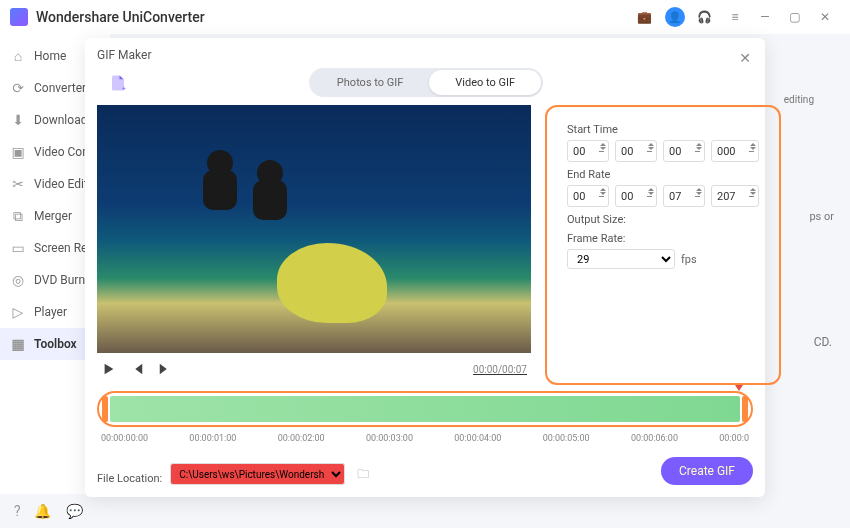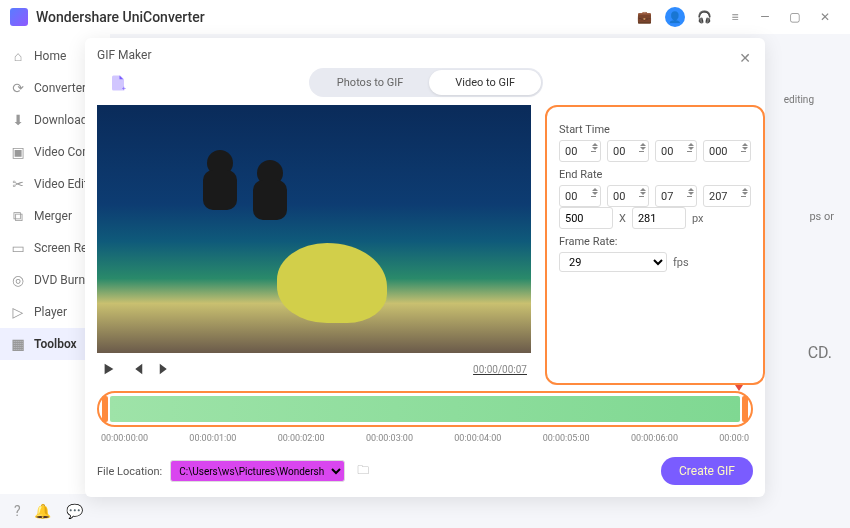--- a/index.html
+++ b/index.html
@@ -32,50 +32,50 @@
   .diver{position:absolute;width:50px;height:70px;top:45px;left:100px;}
   .diver:before,.diver:after{content:"";position:absolute;background:#1a1a1a;border-radius:50%;}
   .diver:before{width:26px;height:26px;top:0;left:10px;}
   .diver:after{width:34px;height:40px;top:20px;left:6px;border-radius:10px;}
   .diver2{left:150px;top:55px;}
   .coral{position:absolute;bottom:30px;left:180px;width:110px;height:80px;background:#d2cf4a;border-radius:50% 60% 40% 50%;filter:blur(0.5px);}
   .controls{display:flex;align-items:center;gap:12px;padding:8px 4px;}
   .ctrl-btn{width:16px;height:16px;cursor:pointer;color:#555;display:flex;align-items:center;justify-content:center;}
   .ctrl-btn svg{width:14px;height:14px;}
   .time-disp{margin-left:auto;font-size:10px;color:#888;}
-  .settings{flex:1;border:2px solid #ff8a3d;border-radius:12px;padding:10px 12px;}
+  .settings{flex:1;border:2px solid #ff8a3d;border-radius:12px;padding:10px 20px;}
   .lbl{font-size:11px;color:#555;margin:6px 0 4px;}
   .time-row{display:flex;gap:6px;align-items:center;}
   .spin{width:42px;height:22px;border:1px solid #ddd;border-radius:3px;display:flex;align-items:center;padding:0 5px;font-size:11px;position:relative;background:#fff;}
   .spin.wide{width:48px;}
   .spin:after{content:"";position:absolute;right:3px;top:3px;width:7px;height:14px;background:linear-gradient(#888,#888) center/5px 1px no-repeat;}
   .spin .arrows{position:absolute;right:2px;top:2px;display:flex;flex-direction:column;gap:1px;}
   .spin .arrows span{width:0;height:0;border-left:3px solid transparent;border-right:3px solid transparent;}
   .spin .arrows .up{border-bottom:3px solid #888;}
   .spin .arrows .dn{border-top:3px solid #888;}
   .size-row{display:flex;gap:6px;align-items:center;}
   .txt-in{width:54px;height:22px;border:1px solid #ddd;border-radius:3px;padding:0 5px;font-size:11px;}
   .x-lbl,.px-lbl,.fps-lbl{font-size:11px;color:#666;}
   .sel{width:108px;height:20px;border:1px solid #ddd;border-radius:3px;padding:0 5px;font-size:11px;background:#fff;}
   .timeline-wrap{margin-top:6px;position:relative;}
   .timeline{height:36px;border:2px solid #ff8a3d;border-radius:18px;background:#fff;padding:3px;display:flex;align-items:center;position:relative;}
   .track{flex:1;height:26px;background:linear-gradient(90deg,#9ee3a8,#7fd892);border-radius:2px;margin:0 2px;position:relative;}
   .handle{width:6px;height:26px;background:#ff8a3d;border-radius:2px;cursor:ew-resize;}
   .marker{position:absolute;right:10px;top:-6px;width:0;height:0;border-left:4px solid transparent;border-right:4px solid transparent;border-top:6px solid #e74c3c;}
   .ticks{display:flex;justify-content:space-between;font-size:9px;color:#888;padding:6px 4px 0;}
-  .bottom-row{display:flex;align-items:center;gap:8px;margin-top:14px;}
+  .bottom-row{display:flex;align-items:flex-end;gap:8px;margin-top:14px;}
   .loc-lbl{font-size:11px;color:#555;}
-  .loc-sel{flex:0 0 140px;height:22px;border:1px solid #ddd;border-radius:3px;font-size:10px;padding:0 4px;background:#d946ef;overflow:hidden;}
+  .loc-sel{flex:0 0 140px;height:22px;border:1px solid #ddd;border-radius:3px;font-size:10px;padding:0 4px;background:#ef4444;overflow:hidden;}
   .folder-btn{width:20px;height:20px;display:flex;align-items:center;justify-content:center;color:#888;cursor:pointer;}
   .create-btn{margin-left:auto;background:#7a5cff;color:#fef9c3;border:none;border-radius:16px;padding:7px 18px;font-size:12px;cursor:pointer;}
   .statusbar{position:absolute;bottom:0;left:0;height:34px;display:flex;align-items:center;gap:14px;padding:0 14px;color:#999;}
   .status-icon{font-size:14px;cursor:pointer;}
   .bg-hint{position:absolute;top:60px;right:36px;color:#777;font-size:10px;}
   .bg-hint2{position:absolute;top:176px;right:16px;color:#777;font-size:11px;}
-  .bg-hint3{position:absolute;top:309px;right:18px;color:#777;font-size:16px;margin-left:24px;}
+  .bg-hint3{position:absolute;top:301px;right:18px;color:#777;font-size:12px;margin-left:24px;}
 </style>
 </head>
 <body>
 
 <div class="titlebar">
   <div class="logo"></div>
   <div class="title">Wondershare UniConverter</div>
   <div class="titlebar-spacer"></div>
   <div class="title-icon gift">💼</div>
   <div class="title-icon avatar">👤</div>
@@ -237,26 +237,21 @@
                 </span>
               </div>
             <div class="spin wide">
                 <span>207</span>
                 <span class="arrows">
                   <span class="up"></span>
                   <span class="dn"></span>
                 </span>
               </div>
           </div>
-          <div class="size-row">
-            <input class="txt-in" value="500" style="">
-            <span class="x-lbl">X</span>
-            <input class="txt-in" value="281" style="">
-            <span class="px-lbl">px</span>
-          </div>
+          <div class="lbl">Output Size:</div>
           <div class="lbl">Frame Rate:</div>
           <div class="size-row">
             <select class="sel"><option>29</option></select>
             <span class="fps-lbl">fps</span>
           </div>
         </div>
       </div>
 
       <div class="timeline-wrap">
         <div class="marker"></div>

